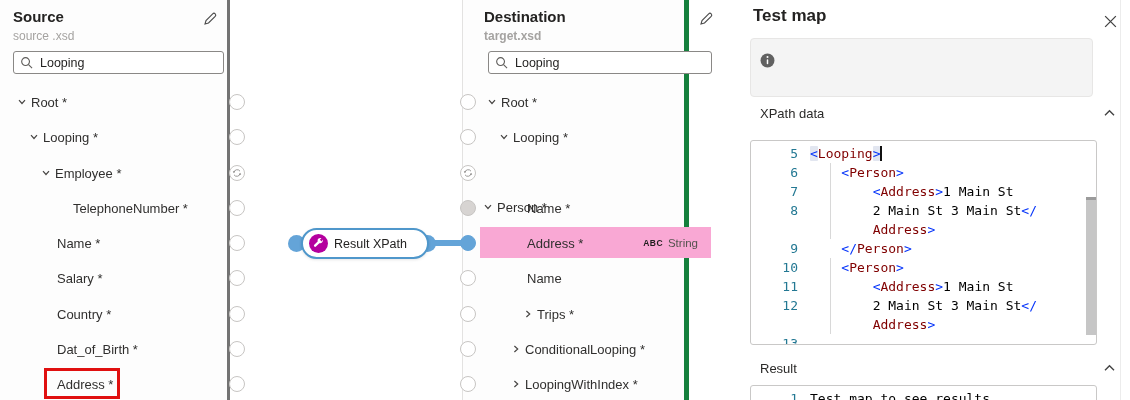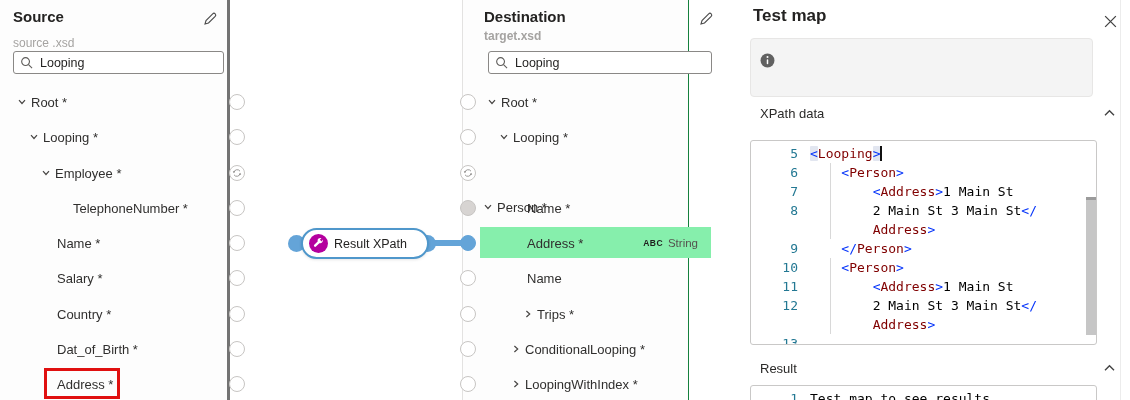--- a/index.html
+++ b/index.html
@@ -5,31 +5,31 @@
   * { margin:0; padding:0; box-sizing:border-box; }
   html,body { background:#fff; }
   #app {
     position:relative; width:1130px; height:400px; overflow:hidden;
     font-family:"Liberation Sans","DejaVu Sans",sans-serif;
     color:#2b2a29; background:#ffffff;
   }
   
   .schema-panel { position:absolute; top:0; height:400px; background:#fdfdfd; }
   #source-panel { left:0; width:230px; border-right:3px solid #737373; }
-  #dest-panel   { left:462px; width:227px; border-left:1px solid #e3e2e1; border-right:1px solid #15803d; }
+  #dest-panel   { left:462px; width:227px; border-left:1px solid #e3e2e1; border-right:5px solid #15803d; }
   .panel-title { position:absolute; font-size:15px; font-weight:700; color:#242322; }
   .panel-subtitle { position:absolute; font-size:12px; color:#a5a3a1; }
   .edit-btn { position:absolute; width:20px; height:20px; background:none; border:none; cursor:pointer; }
   .searchbox { position:absolute; height:23px; background:#fff; border:1px solid #8a8886; border-radius:3px; display:flex; align-items:center; padding:0 6px; }
   .searchbox svg { flex:0 0 auto; margin-right:7px; }
   .searchbox input { border:none; outline:none; background:transparent; font-family:inherit; font-size:12.5px; color:#201f1e; width:100%; }
   
   .tree-row { position:absolute; height:30px; display:flex; align-items:center; font-size:13px; color:#302f2e; cursor:pointer; white-space:nowrap; z-index:3; }
   .tree-row .chev { display:inline-flex; margin-right:4px; }
-  .row-selected-bg { position:absolute; background:#86efac; z-index:1; }
+  .row-selected-bg { position:absolute; background:#f9a8d4; z-index:1; }
   .type-badge { position:absolute; right:13px; top:0; height:100%; display:flex; align-items:center; gap:5px; }
   .type-badge .abc { font-size:8.5px; font-weight:700; letter-spacing:.4px; color:#1f1e1d; }
   .type-badge .tname { font-size:11.5px; color:#55534f; }
   .red-outline { position:absolute; border:3px solid #e01010; z-index:6; pointer-events:none; }
   
   .handle { position:absolute; width:16px; height:16px; border-radius:50%; background:#fff; border:1px solid #c7c5c3; z-index:5; cursor:crosshair; display:flex; align-items:center; justify-content:center; }
   .handle.gray { background:#d7d4d2; }
   .handle.blue { background:#64a4d8; border-color:#64a4d8; }
   
   .fn-line { position:absolute; left:428px; top:240px; width:40px; height:6px; background:#64a4d8; z-index:4; }
@@ -70,21 +70,21 @@
 
   <section class="schema-panel" id="source-panel">
     <div class="panel-title" style="left:13px; top:8px;">Source</div>
     <button class="edit-btn" style="left:202px; top:9px;">
       <span>
         <svg width="16" height="16" viewBox="0 0 16 16" fill="none" stroke="#4a4a4a" stroke-width="1.1">
             <path d="M13.2 2.8a1.8 1.8 0 0 0-2.5 0L4 9.5 3 13l3.5-1 6.7-6.7a1.8 1.8 0 0 0 0-2.5z"></path>
           </svg>
       </span>
     </button>
-    <div class="panel-subtitle" style="left:13px; top:29px;margin-top:7px;">source .xsd</div>
+    <div class="panel-subtitle" style="left:13px; top:29px;">source .xsd</div>
     <div class="searchbox" style="left:13px; top:51px; width:211px;">
       <span>
         <svg width="13" height="13" viewBox="0 0 14 14" fill="none" stroke="#5f5d5b" stroke-width="1.2">
             <circle cx="6" cy="6" r="4.2"></circle>
             <path d="M9.2 9.2L13 13"></path>
           </svg>
       </span>
       <input value="Looping" style="">
     </div>
     <div id="source-tree">

